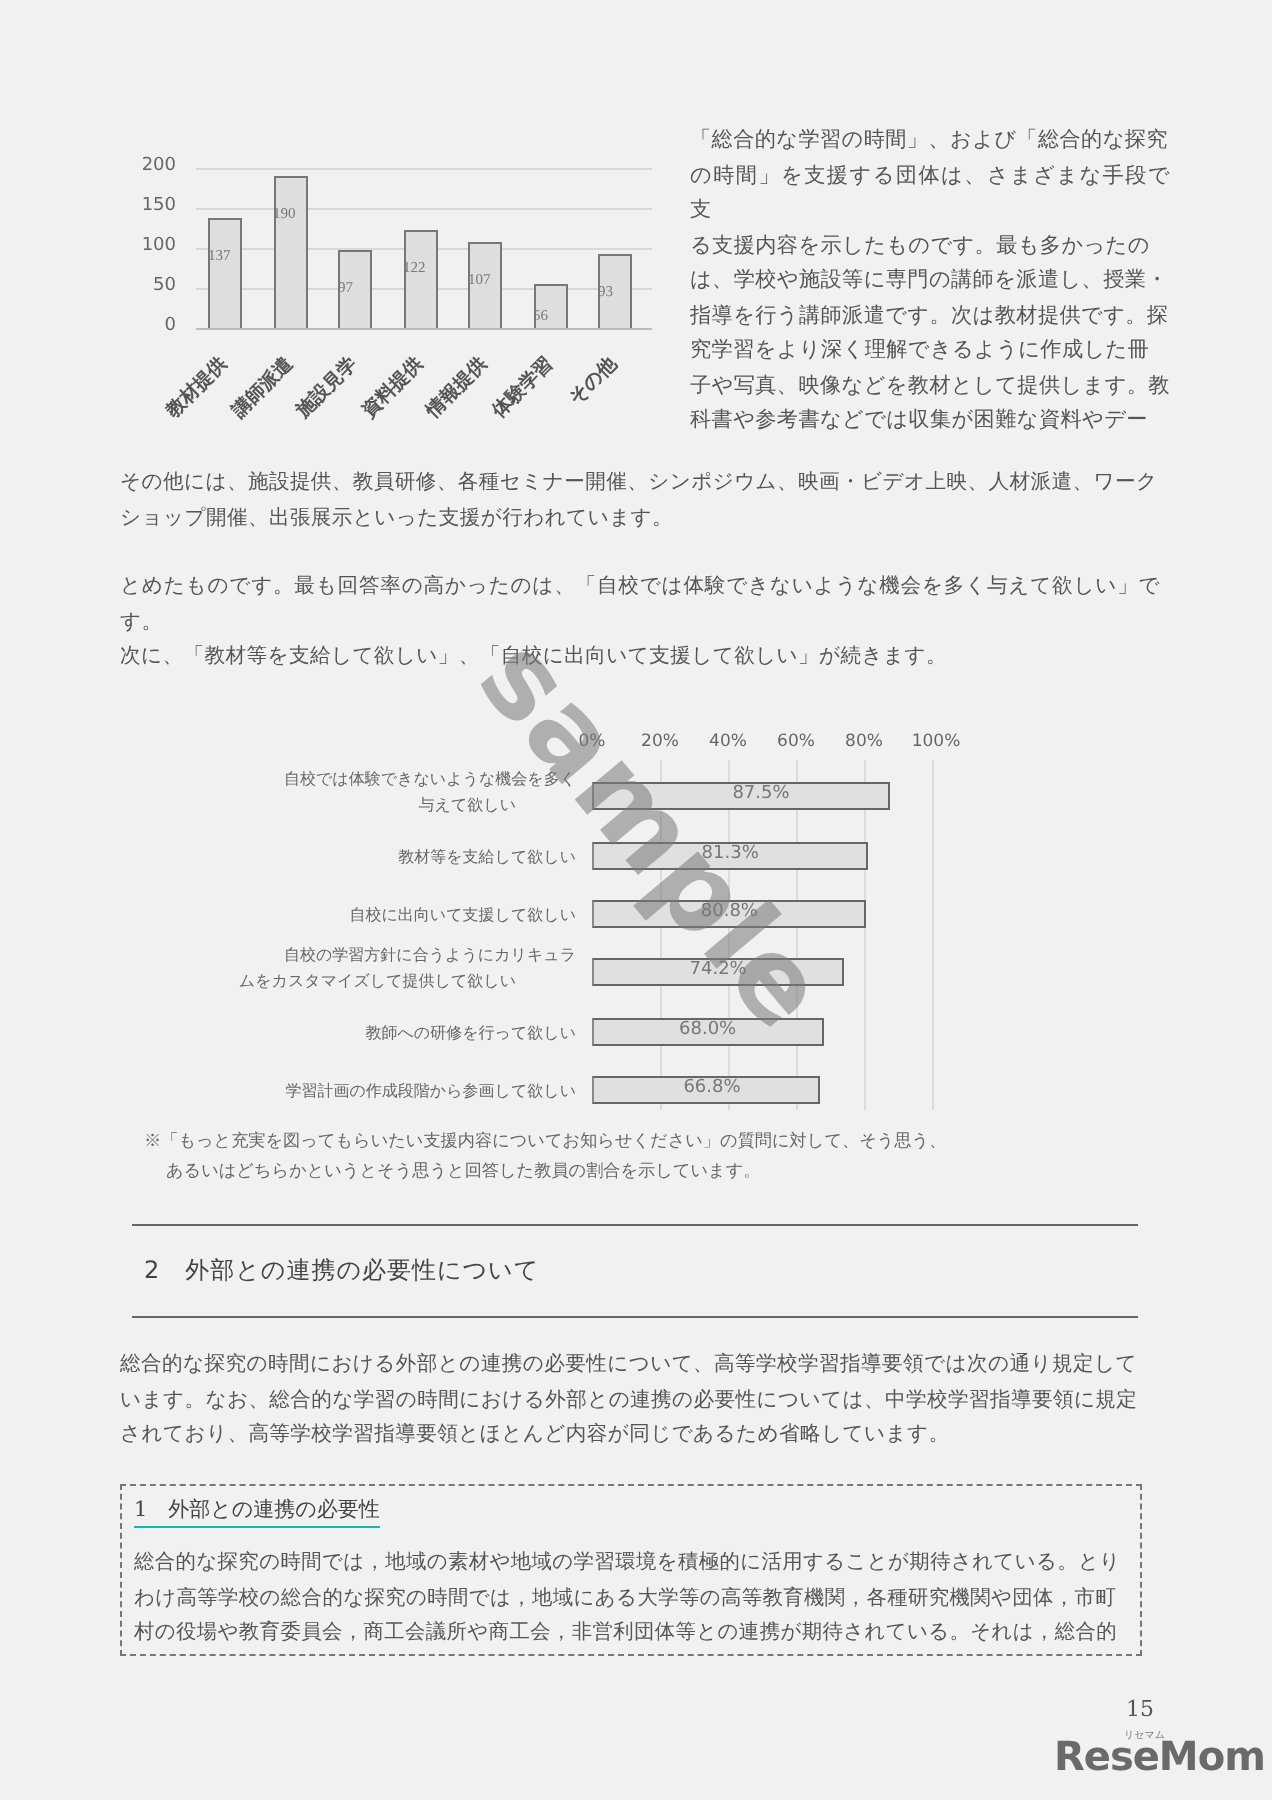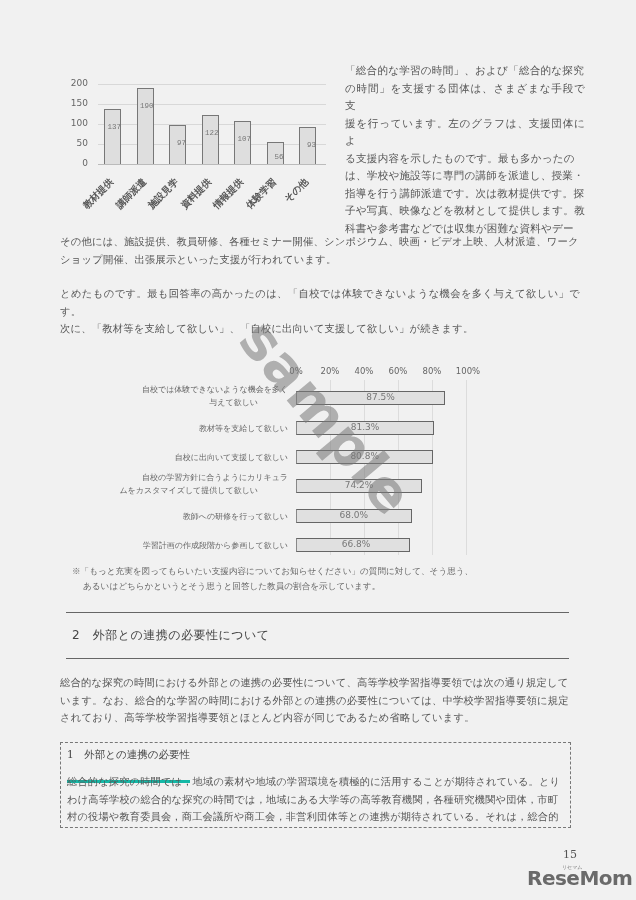--- a/index.html
+++ b/index.html
@@ -13,21 +13,21 @@
   .para {
     font-size:10.6px; line-height:17.5px; color:#555; letter-spacing:0.2px;
     text-align:justify;
   }
   .sans { font-family:"DejaVu Sans","Liberation Sans",sans-serif; }
   
   #vchart { left:60px; top:70px; width:275px; height:175px; }
   .ytick { position:absolute; left:0; width:28px; text-align:right; font-size:9px; color:#666; font-family:"DejaVu Sans",sans-serif; }
   .hgrid { position:absolute; left:38px; width:228px; height:1px; background:#d8d8d8; }
   .vbar { position:absolute; width:17px; background:#dedede; border:1.5px solid #777; border-bottom:none; box-sizing:border-box; }
-  .vbar-label { position:absolute; width:17px; text-align:right; font-size:7.5px; color:#777; font-family:Liberation Mono, monospace; }
+  .vbar-label { position:absolute; width:17px; text-align:left; font-size:7.5px; color:#777; font-family:Liberation Serif, serif; }
   .xcat { position:absolute; font-size:9.5px; color:#555; white-space:nowrap; transform-origin:right center; transform:rotate(-45deg); font-family:"DejaVu Sans",sans-serif; font-weight:bold; text-align:right; width:60px; }
   
   .pct { position:absolute; top:366px; font-size:8.5px; color:#666; font-family:"DejaVu Sans",sans-serif; width:30px; text-align:center; }
   .vgrid { position:absolute; top:380px; height:175px; width:1px; background:#dcdcdc; }
   .hbar { position:absolute; left:296px; height:14px; background:#e0e0e0; border:1.5px solid #666; border-left:1px solid #888; box-sizing:border-box; }
   .hbar-val { position:absolute; font-size:9px; color:#777; font-family:"DejaVu Sans",sans-serif; text-align:center; }
   .hcat { position:absolute; right:348px; font-size:8px; color:#666; text-align:right; line-height:13px; font-family:"DejaVu Sans",sans-serif; }
   .rule { position:absolute; left:66px; width:503px; height:1px; background:#666; }
   .watermark {
     position:absolute; left:210px; top:385px; font-family:"DejaVu Sans",sans-serif;
@@ -76,24 +76,24 @@
       <div class="xcat" style="left: 154.5px; top: 104px;">体験学習</div>
       <div class="vbar" style="left: 239px; top: 56.8px; height: 37.2px;"></div>
       <div class="vbar-label" style="left: 239px; top: 70.8px;">93</div>
       <div class="xcat" style="left: 187px; top: 104px;">その他</div>
     </div>
 </div>
 
 <div class="abs para" style="left:345px; top:62px; width:240px;">
   <div>「総合的な学習の時間」、および「総合的な探究</div>
   <div>の時間」を支援する団体は、さまざまな手段で支</div>
-  <div>援を行っています。左のグラフは、支援団体によ</div>
   <div>る支援内容を示したものです。最も多かったの</div>
   <div>は、学校や施設等に専門の講師を派遣し、授業・</div>
   <div>指導を行う講師派遣です。次は教材提供です。探</div>
+  <div>究学習をより深く理解できるように作成した冊</div>
   <div>子や写真、映像などを教材として提供します。教</div>
   <div>科書や参考書などでは収集が困難な資料やデー</div>
 </div>
 
 <div class="abs para" style="left:60px; top:233px; width:520px; font-size:10.3px;">
   <div>その他には、施設提供、教員研修、各種セミナー開催、シンポジウム、映画・ビデオ上映、人材派遣、ワーク</div>
   <div>ショップ開催、出張展示といった支援が行われています。</div>
 </div>
 
 <div class="abs para" style="left:60px; top:285px; width:520px; font-size:10.3px;">
@@ -162,21 +162,21 @@
 <div class="abs sans" style="left:72px; top:627px; font-size:12px; color:#444; letter-spacing:0.5px;">2　外部との連携の必要性について</div>
 <div class="rule" style="top:658px"></div>
 
 <div class="abs para" style="left:60px; top:674px; width:520px; font-size:10.3px;">
   <div>総合的な探究の時間における外部との連携の必要性について、高等学校学習指導要領では次の通り規定して</div>
   <div>います。なお、総合的な学習の時間における外部との連携の必要性については、中学校学習指導要領に規定</div>
   <div>されており、高等学校学習指導要領とほとんど内容が同じであるため省略しています。</div>
 </div>
 
 <div class="box">
-  <div style="position:absolute; left:6px; top:5px; font-size:10.5px; color:#444; border-bottom:3px solid #14b8a6; padding-bottom:18px;">1　外部との連携の必要性</div>
+  <div style="position:absolute; left:6px; top:5px; font-size:10.5px; color:#444; border-bottom:1px solid #14b8a6; padding-bottom:1px;">1　外部との連携の必要性</div>
   <div class="para" style="position:absolute; left:6px; top:30px; width:500px; font-size:10.2px;">
     <div>総合的な探究の時間では，地域の素材や地域の学習環境を積極的に活用することが期待されている。とり</div>
     <div>わけ高等学校の総合的な探究の時間では，地域にある大学等の高等教育機関，各種研究機関や団体，市町</div>
     <div>村の役場や教育委員会，商工会議所や商工会，非営利団体等との連携が期待されている。それは，総合的</div>
   </div>
 </div>
 
 <div class="abs" style="left:563px; top:848px; font-size:11px; color:#555;">15</div>
 <div class="abs" style="left:562px; top:864px; font-size:5px; color:#777; font-family:'DejaVu Sans',sans-serif;">リセマム</div>
 <div class="abs sans" style="left:527px; top:866px; font-size:20px; font-weight:bold; color:#6a6a6a; letter-spacing:-0.5px;">ReseMom</div>

